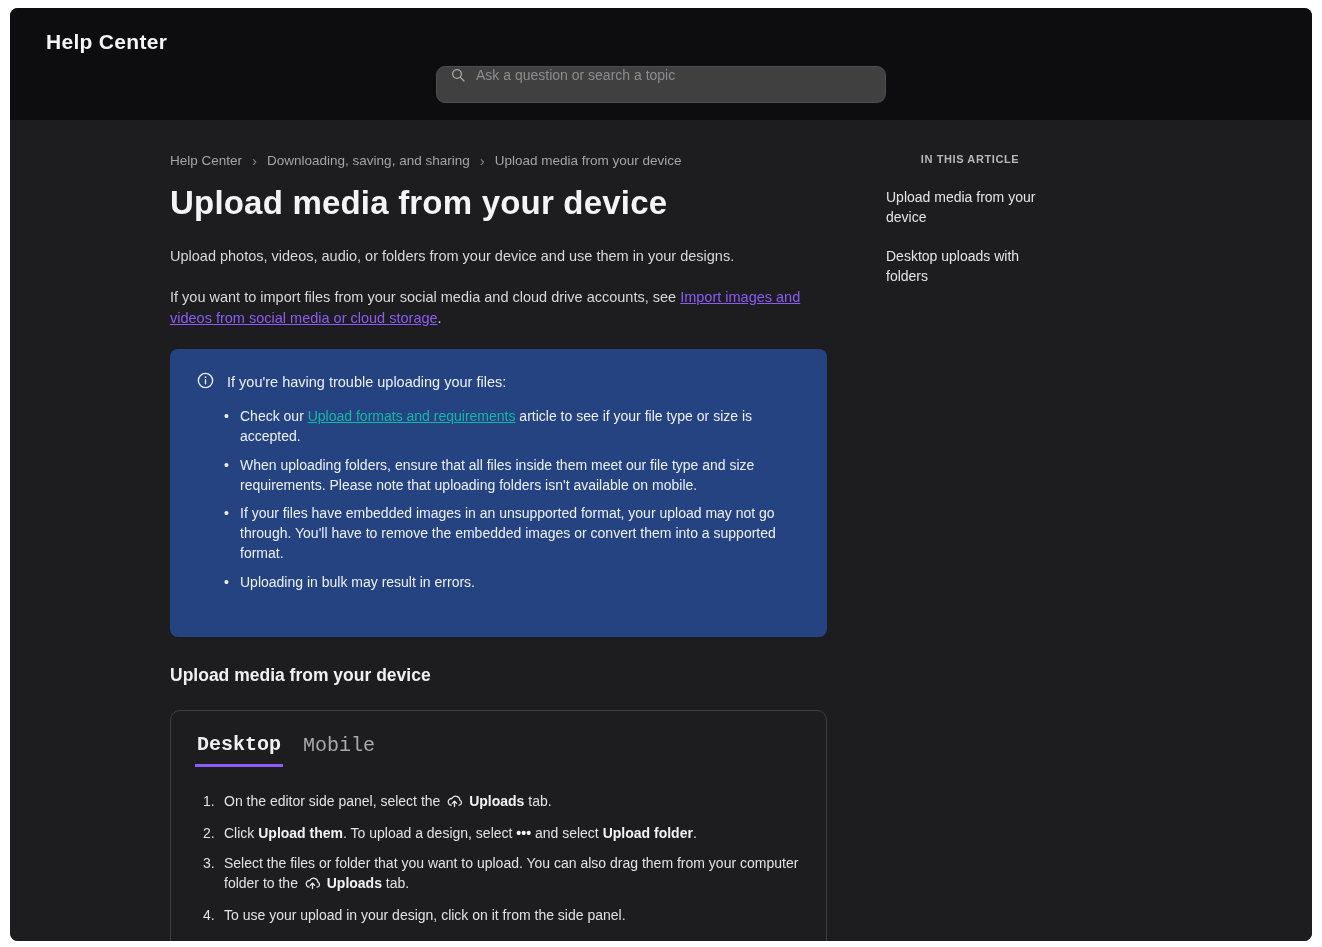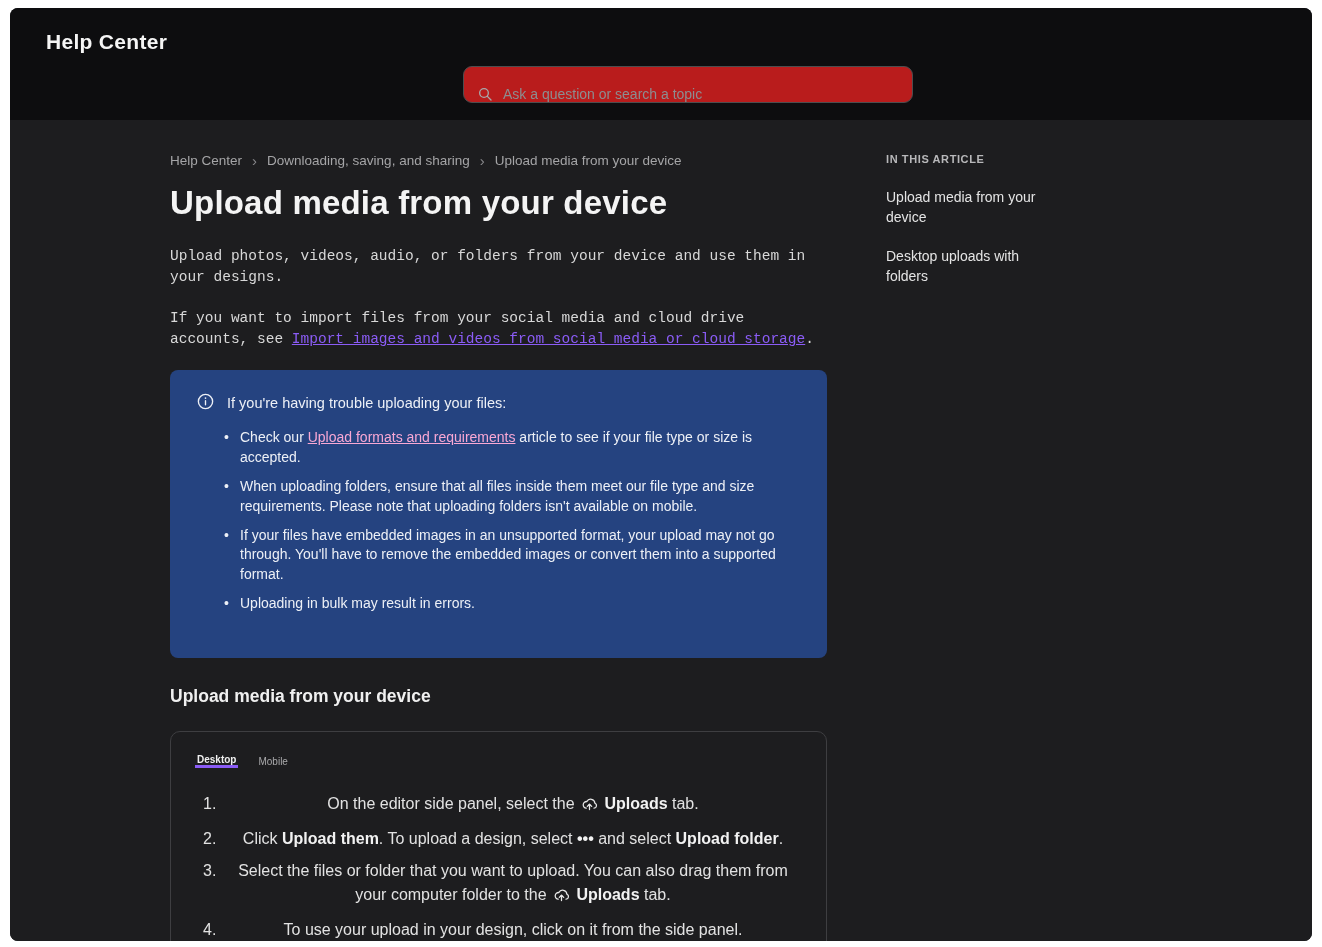--- a/index.html
+++ b/index.html
@@ -22,22 +22,22 @@
   }
   .brand {
     position: absolute; left: 36px; top: 22px;
     font-size: 21px; font-weight: 700; color: #f5f5f5;
     letter-spacing: .3px; cursor: pointer;
   }
   .searchbar {
     position: absolute; left: 50%; transform: translateX(-50%);
     top: 58px; width: 450px; height: 37px;
     border: 1px solid #4d4d4f; border-radius: 9px;
-    display: flex; align-items: flex-end; gap: 10px;
-    padding: 0 13px; background: #b91c1c; cursor: text; margin-left: 27px;
+    display: flex; align-items: flex-start; gap: 10px;
+    padding: 0 13px; background: #404040; cursor: text;
   }
   .search-icon { display: flex; align-items: center; }
   .search-input {
     flex: 1; background: transparent; border: none; outline: none;
     color: #dddddd; font-size: 14px; font-family: inherit;
   }
   .search-input::placeholder { color: #8d8d90; }
   
   .content {
     display: flex;
@@ -53,21 +53,20 @@
   .breadcrumb .crumb { cursor: pointer; }
   .breadcrumb .crumb.current { cursor: default; color: #a5a5a7; }
   .breadcrumb .sep { color: #87878a; font-size: 15px; line-height: 1; }
   h1 {
     font-size: 33px; font-weight: 700; color: #f4f4f4;
     letter-spacing: .2px; margin-bottom: 24px; line-height: 1.15;
   }
   p.body {
     font-size: 14.5px; color: #d8d8d8; line-height: 1.45;
     margin-bottom: 20px;
-    font-family: Liberation Mono, monospace;
   }
   a.link { color: #8b5cf6; text-decoration: underline; cursor: pointer; }
   .bold { font-weight: 700; color: #f2f2f2; }
   
   .callout {
     margin-top: 20px;
     background: #254380;
     border-radius: 8px;
     padding: 22px 26px 35px 26px;
     color: #edf0f6;
@@ -75,61 +74,60 @@
   .callout-head {
     display: flex; align-items: center; gap: 12px;
     font-size: 14.5px; margin-bottom: 14px;
   }
   .callout ul { list-style: none; padding-left: 28px; }
   .callout li {
     position: relative; padding-left: 16px;
     font-size: 14px; line-height: 1.42; margin-bottom: 9px;
   }
   .callout li::before { content: "\2022"; position: absolute; left: 0; }
-  .callout a.link { color: #f9a8d4; }
+  .callout a.link { color: #14b8a6; }
   
   h2 {
     font-size: 17.5px; font-weight: 700; color: #f0f0f0;
     margin: 28px 0 24px 0;
   }
   .tab-panel {
     border: 1px solid #3e3e41;
     border-radius: 10px;
     padding: 22px 24px 40px 24px;
   }
   .tabs { display: flex; gap: 18px; margin-bottom: 24px; }
   .tab {
-    background: none; border: none; font-family: Liberation Sans, sans-serif;
-    font-size: 10px; color: #a9a9ab; cursor: pointer;
-    padding: 0 2px 0 2px;
+    background: none; border: none; font-family: Liberation Mono, monospace;
+    font-size: 20px; color: #a9a9ab; cursor: pointer;
+    padding: 0 2px 8px 2px;
   }
   .tab.active {
     color: #f0f0f0; font-weight: 700;
     border-bottom: 3px solid #8b5cf6;
   }
   ol.steps { list-style: none; counter-reset: step; padding-left: 8px; }
   ol.steps li {
     counter-increment: step;
     position: relative; padding-left: 21px;
-    font-size: 16px; color: #e2e2e2; line-height: 1.45;
+    font-size: 14px; color: #e2e2e2; line-height: 1.45;
     margin-bottom: 9px;
-    text-align: center;
   }
   ol.steps li::before {
     content: counter(step) "."; position: absolute; left: 0;
   }
   .inline-icon {
     display: inline-block; vertical-align: -3px; margin: 0 2px;
     color: #e8e8e8;
   }
   
   .toc { margin-left: 59px; width: 168px; }
   .toc-heading {
     font-size: 11px; font-weight: 700; letter-spacing: .6px;
-    color: #b8b8ba; margin-bottom: 22px;
+    color: #b8b8ba; margin-bottom: 22px; text-align: center;
   }
   .toc-item {
     font-size: 14px; color: #e4e4e4; line-height: 1.45;
     margin-bottom: 18px; cursor: pointer;
   }
 </style>
 </head>
 <body>
 
 <div class="page">

